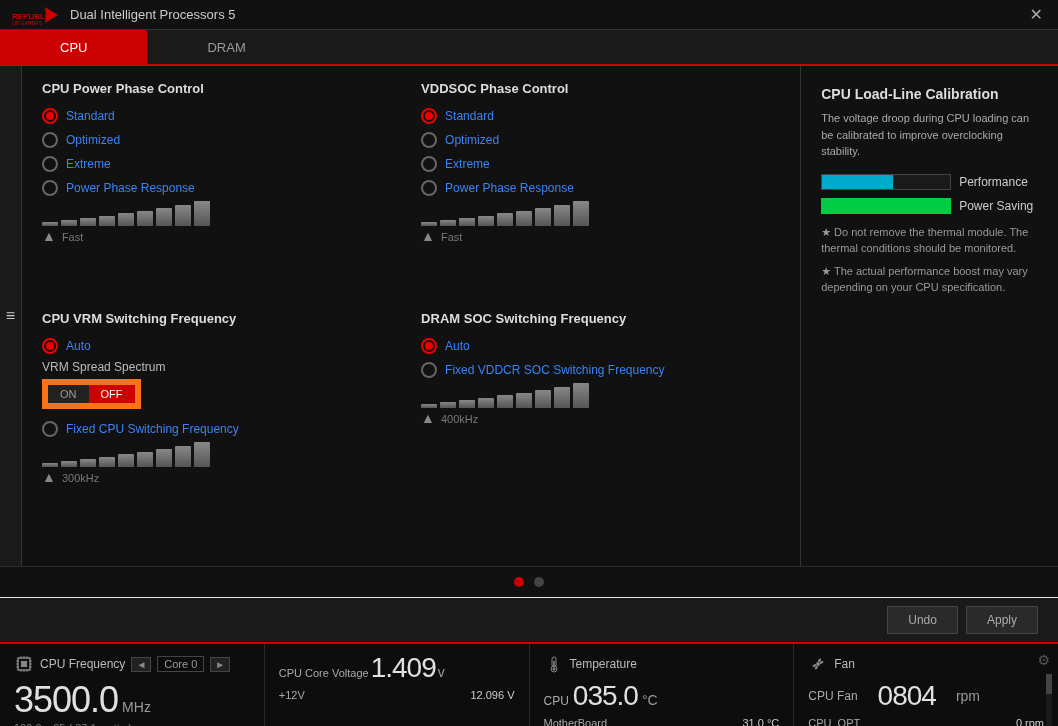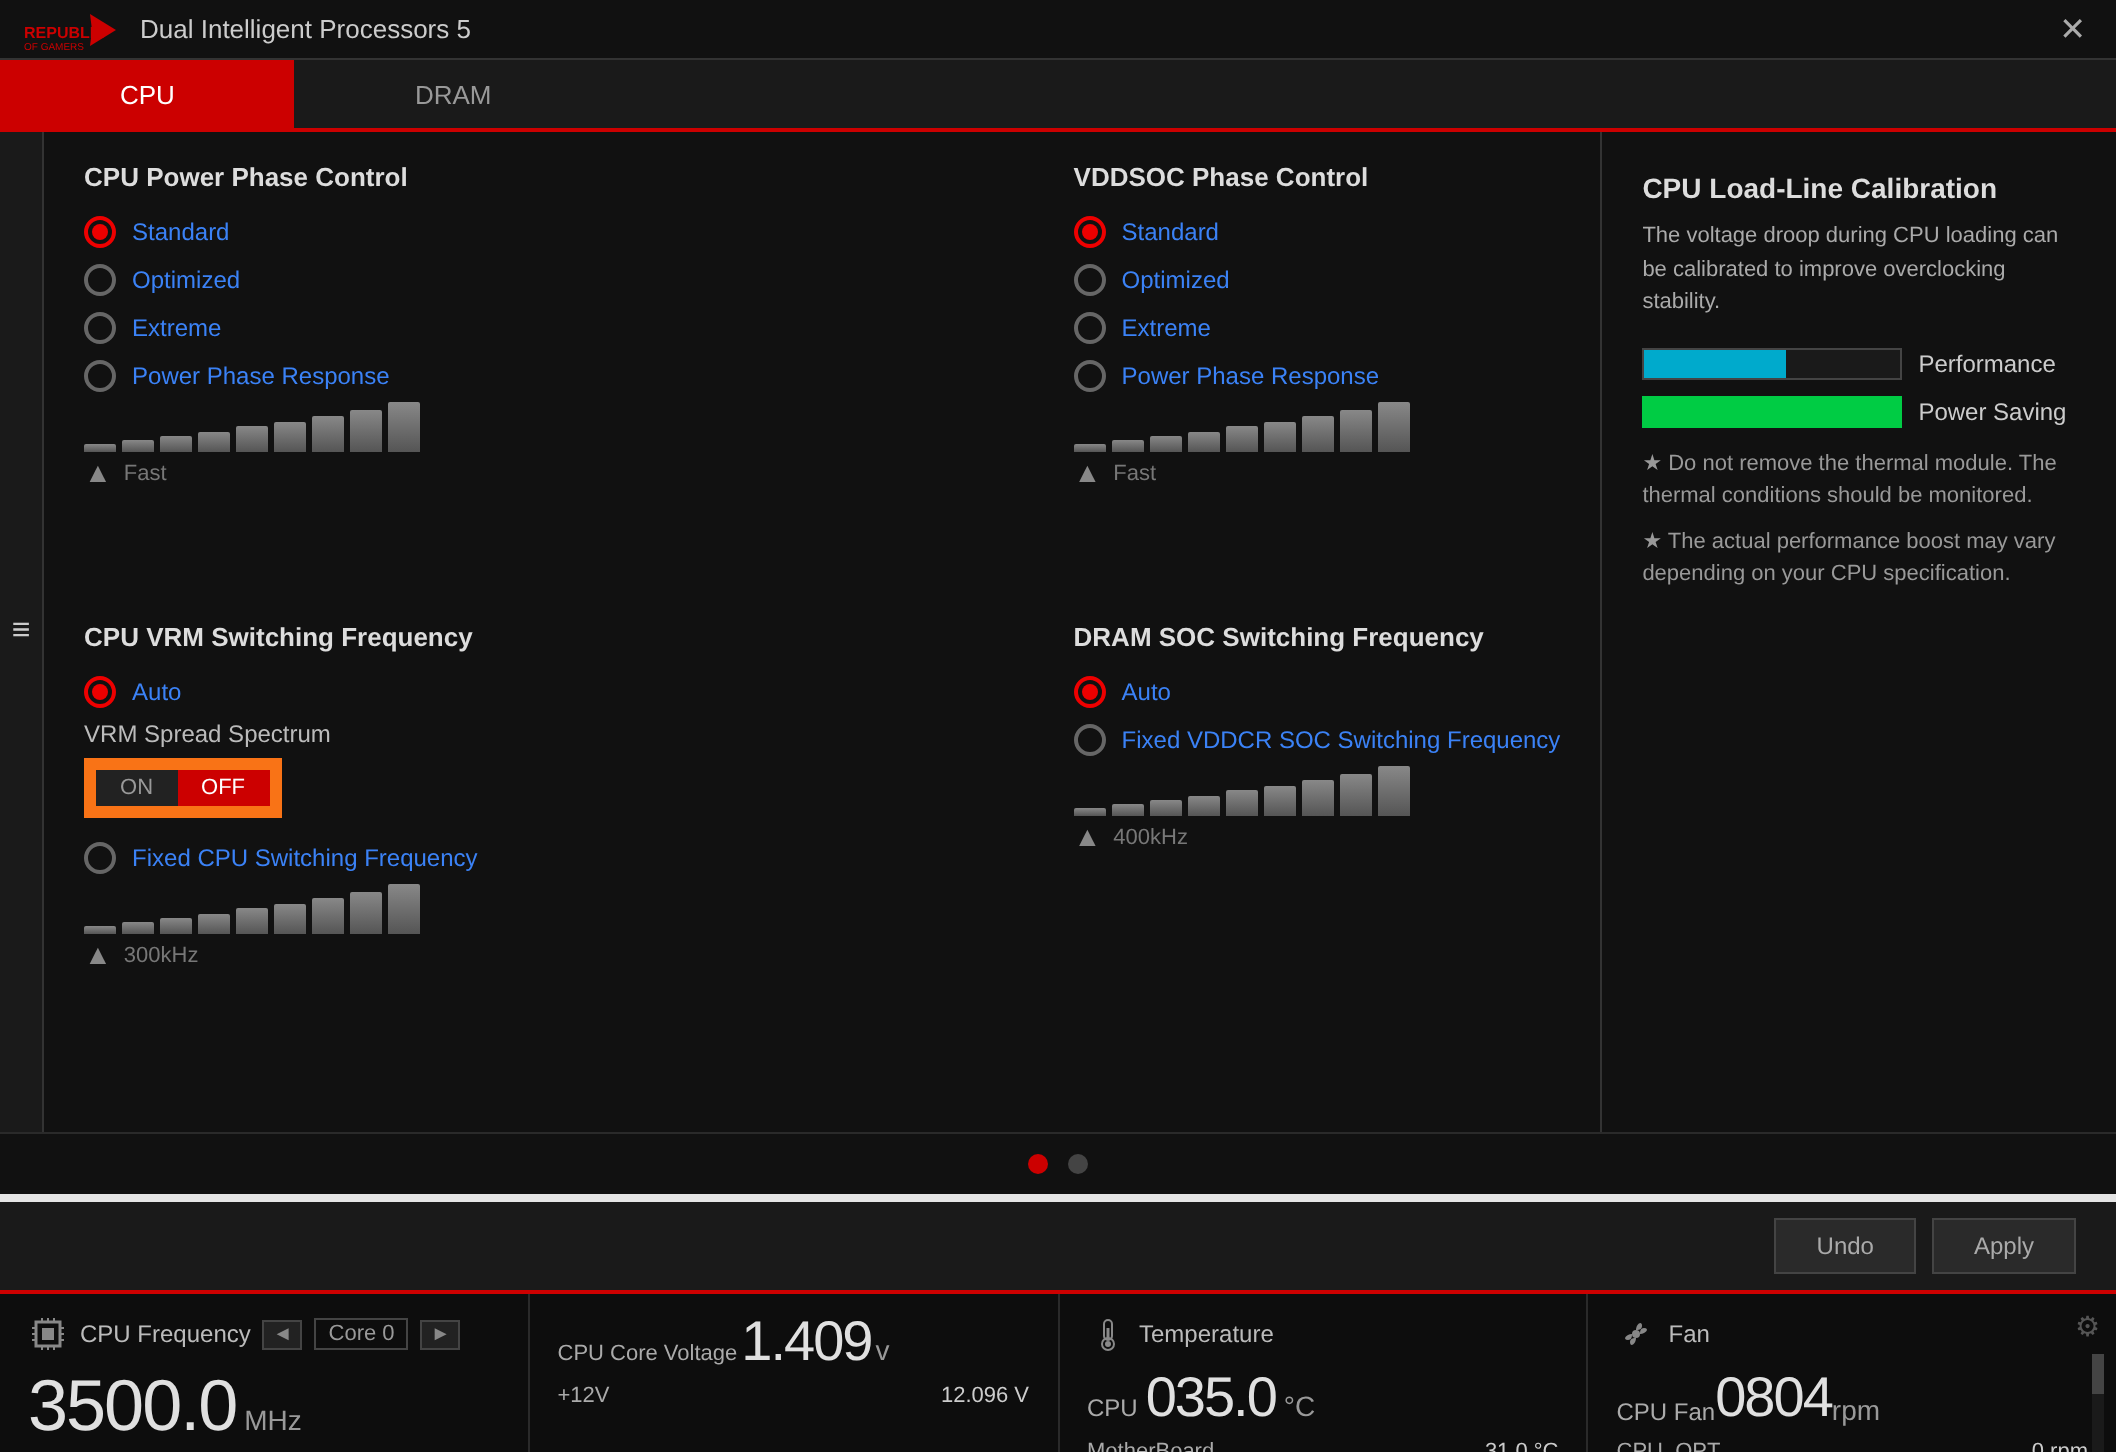--- a/index.html
+++ b/index.html
@@ -223,21 +223,21 @@
       background: #c00;
     }
 
     
     .action-bar {
       display: flex;
       justify-content: flex-end;
       gap: 8px;
       padding: 8px 20px;
       background: #1a1a1a;
-      border-top: 4px solid #e5e5e5;
+      border-top: 1px solid #e5e5e5;
     }
 
     .action-btn {
       padding: 6px 20px;
       font-size: 12px;
       cursor: pointer;
       background: #2a2a2a;
       color: #aaa;
       border: 1px solid #444;
     }
@@ -343,21 +343,21 @@
 
     .vrm-freq-section {
       grid-column: 1;
     }
     .vddcr-section {
       grid-column: 2;
     }
 
     .full-grid {
       display: grid;
-      grid-template-columns: 1fr;
+      grid-template-columns: 1fr 1fr;
       grid-template-rows: auto auto;
       gap: 0 20px;
       padding: 15px 20px;
       width: 100%;
     }
 
     .slider-bars {
       display: flex;
       align-items: flex-end;
       gap: 3px;
@@ -672,21 +672,21 @@
           <circle cx="9" cy="9" r="2" fill="#888"></circle>
           <path d="M9 7 C9 4 12 2 12 5 C12 7 10 7 9 7Z" fill="#888"></path>
           <path d="M11 9 C14 9 16 6 13 6 C11 6 11 8 11 9Z" fill="#888"></path>
           <path d="M9 11 C9 14 6 16 6 13 C6 11 8 11 9 11Z" fill="#888"></path>
           <path d="M7 9 C4 9 2 12 5 12 C7 12 7 10 7 9Z" fill="#888"></path>
         </svg>
       </div>
       <span>Fan</span>
       <span class="gear-icon">⚙</span>
     </div>
-    <div style="display:flex; align-items:flex-end; gap:0; margin-bottom:6px;">
+    <div style="display:flex; align-items:center; gap:20px; margin-bottom:6px;">
       <span style="font-size:12px; color:#aaa;">CPU Fan</span>
       <span class="big-value" style="font-size:28px;">0804</span>
       <span style="font-size:14px; color:#999;">rpm</span>
     </div>
     <div>
       <div class="data-row">
         <span>CPU_OPT</span>
         <span class="data-val">0 rpm</span>
       </div>
 

